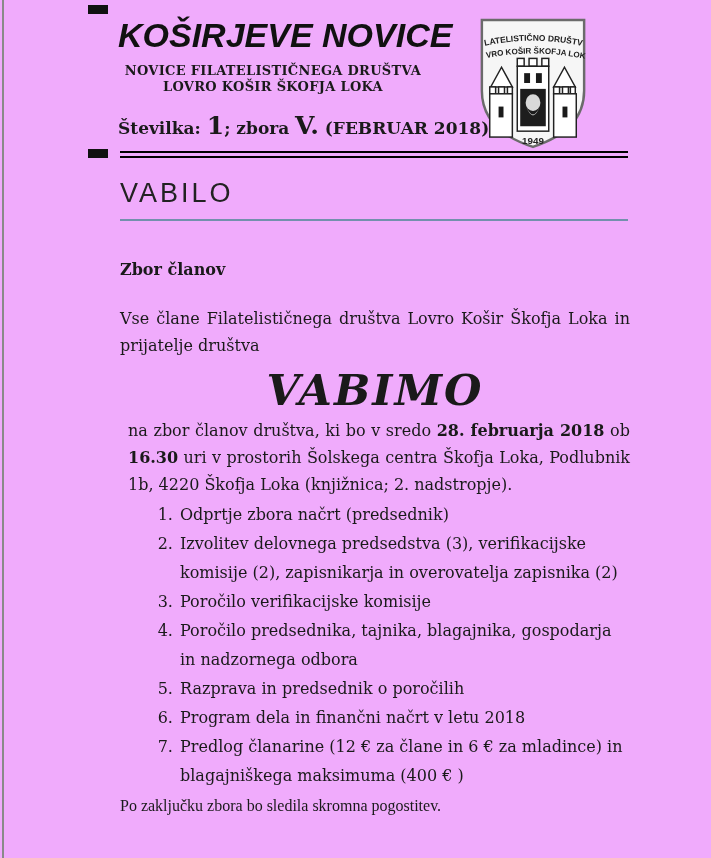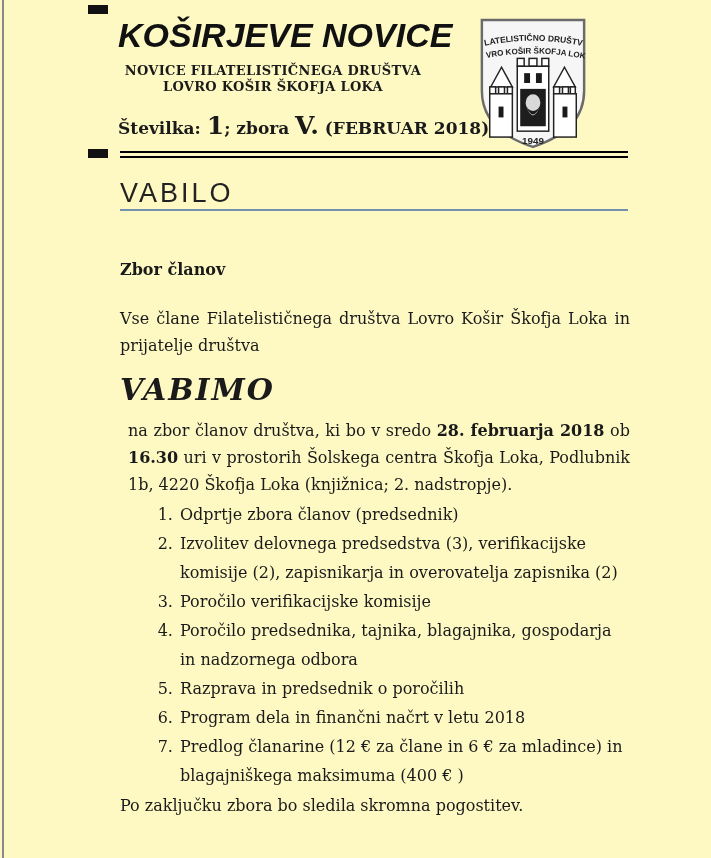--- a/index.html
+++ b/index.html
@@ -1,17 +1,17 @@
 <!DOCTYPE html>
 <html><head>
 <meta charset="utf-8">
 <style>
   html,body { margin:0; padding:0; background:#fff; }
   .page {
-    position:relative; width:711px; height:858px; background:#fef9c3;
+    position:relative; width:711px; height:858px; background:#f0abfc;
     font-family:"DejaVu Serif", serif; color:#1a1a1a; overflow:hidden;
   }
   .left-border { position:absolute; left:2px; top:0; bottom:0; width:2px; background:#8a8a8a; }
   .margin-mark { position:absolute; left:88px; width:20px; height:9px; background:#111; }
   .mark-top { top:5px; }
   .mark-mid { top:149px; }
 
   .header-left { position:absolute; left:118px; top:16px; width:310px; text-align:center; }
   .title {
     font-family:"Liberation Sans", sans-serif; font-style:italic; font-weight:600;
@@ -24,36 +24,36 @@
   .logo-wrap { position:absolute; left:474px; top:12px; width:118px; height:140px; }
 
   .double-rule {
     position:absolute; left:120px; top:151px; width:508px; height:3px;
     border-top:2px solid #000; border-bottom:2px solid #000;
   }
 
   .section-heading {
     position:absolute; left:120px; top:178px; width:508px;
     font-family:"Liberation Sans", sans-serif; font-weight:400; font-size:27px;
-    letter-spacing:3px; color:#222; 
+    letter-spacing:3px; color:#222; padding-bottom:10px;
     border-bottom:2px solid #7390ad;
   }
 
   .content { position:absolute; left:120px; top:260px; width:510px; font-size:16px; }
   .subhead { font-weight:bold; font-size:16px; margin:0; }
   .para { margin:26px 0 0 0; line-height:27px; text-align:justify; }
   .invite-word {
-    text-align:left; font-style:italic; font-weight:bold; font-size:30px;
+    text-align:center; font-style:italic; font-weight:bold; font-size:43px;
     letter-spacing:2px; margin:8px 0 4px 0; line-height:46px;
   }
   .details { margin-top:2px;margin-left:8px; }
   .agenda-head { font-weight:bold; margin:10px 0 0 0; line-height:27px; }
   ol.agenda { margin:2px 0 0 0; padding-left:58px; }
   ol.agenda li { line-height:29px; padding-left:2px; }
-  .closing { margin-top:1px; line-height:29px; }
+  .closing { margin-top:1px; line-height:29px;font-family:Liberation Serif, serif; }
   b { font-weight:bold; }
 
   svg text { font-family:"Liberation Sans", sans-serif; }
 </style>
 </head>
 <body>
 
 <div class="page">
 
   <div class="left-border" style="background: rgb(138, 138, 138);"></div>
@@ -129,21 +129,21 @@
     <p class="subhead">Zbor članov</p>
 
     <p class="para">Vse člane Filatelističnega društva Lovro Košir Škofja Loka in prijatelje društva</p>
 
     <div class="invite-word">VABIMO</div>
 
     <p class="para details"><span>na zbor članov društva, ki bo v sredo  </span><b>28. februarja 2018</b><span> ob </span><b>16.30</b><span> uri v prostorih Šolskega centra Škofja Loka, Podlubnik 1b, 4220 Škofja Loka (knjižnica; 2. nadstropje).</span></p>
 
 
     <ol class="agenda">
-      <li>Odprtje zbora  članov (predsednik)</li>
+      <li>Odprtje zbora  načrt (predsednik)</li>
       <li>Izvolitev delovnega predsedstva (3), verifikacijske komisije (2), zapisnikarja in overovatelja zapisnika (2)</li>
       <li>Poročilo verifikacijske komisije</li>
       <li>Poročilo predsednika, tajnika, blagajnika, gospodarja in nadzornega odbora</li>
       <li>Razprava in predsednik o poročilih</li>
       <li>Program dela in finančni načrt v letu 2018</li>
       <li>Predlog članarine (12 € za člane in 6 € za mladince) in blagajniškega maksimuma (400 € )</li>
     </ol>
 
     <p class="closing">Po zaključku zbora bo sledila skromna pogostitev.</p>
 

